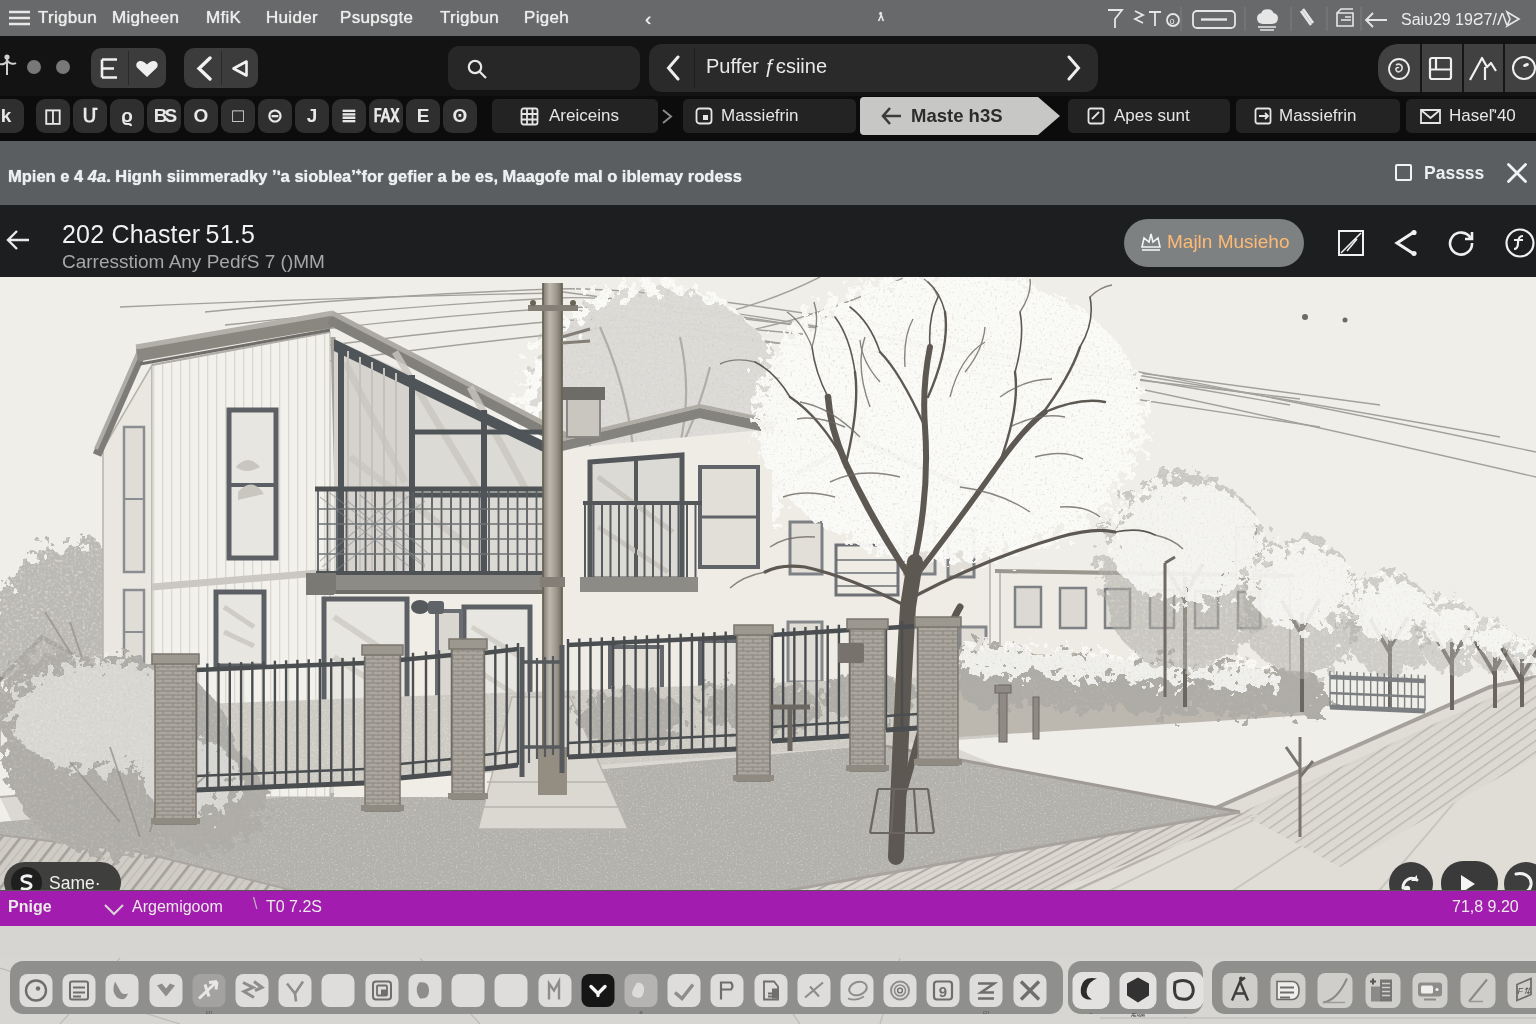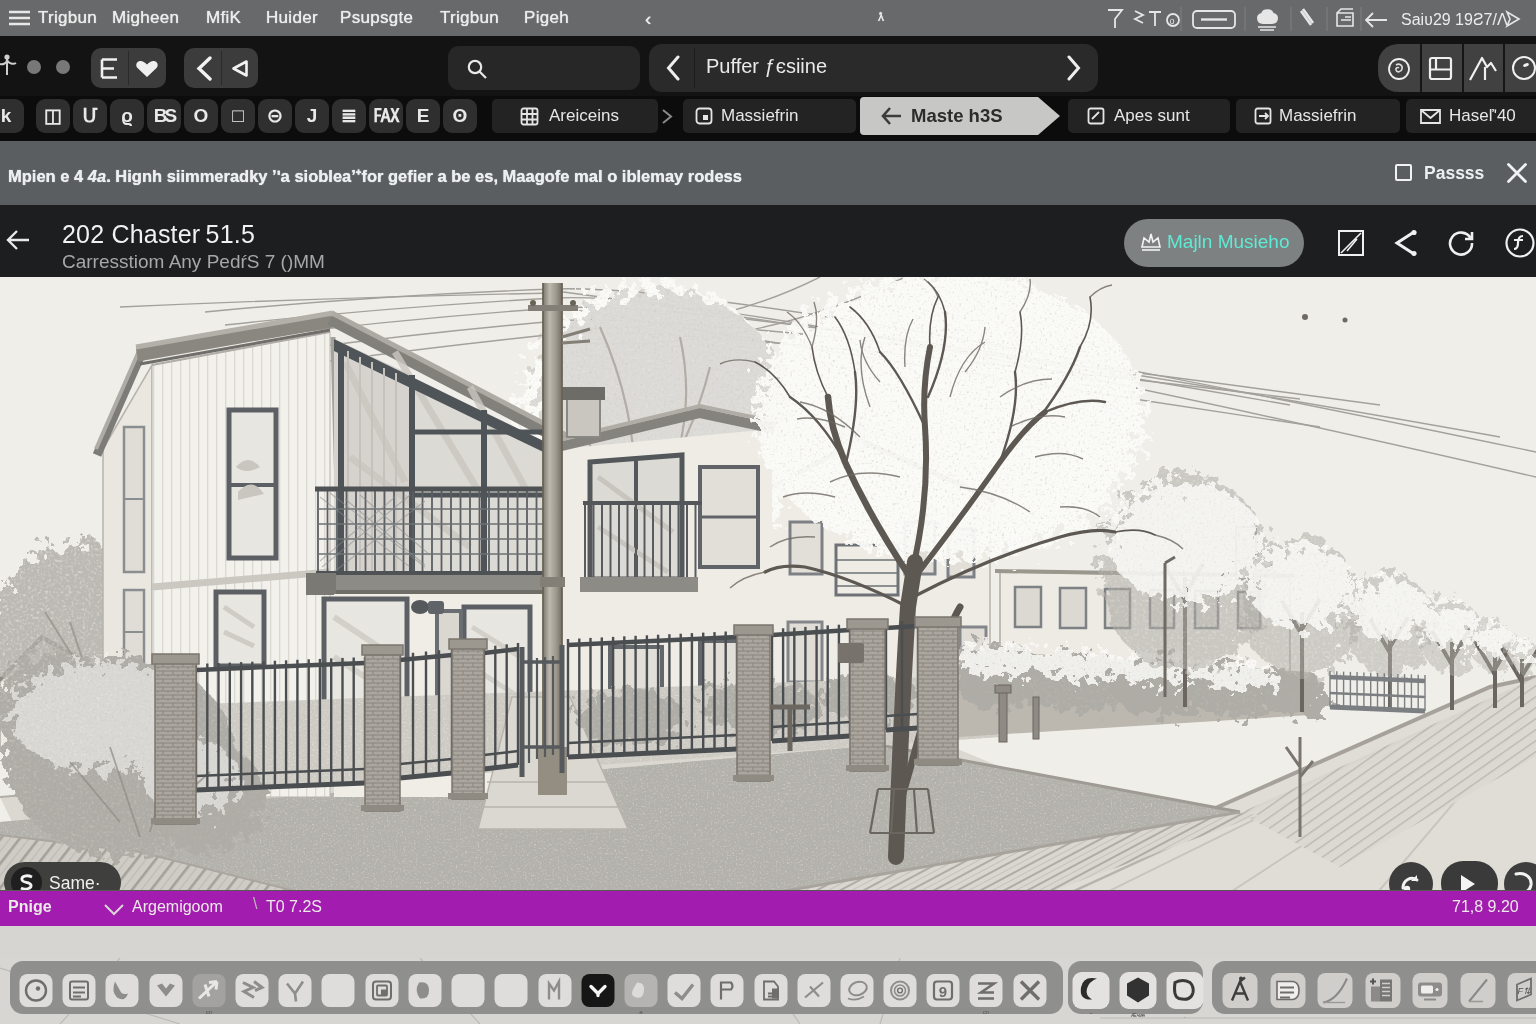--- a/index.html
+++ b/index.html
@@ -238,21 +238,21 @@
       <path d="M12 2 3 11l9 9M3 11h21" stroke="#e9e9e9" stroke-width="2.4" fill="none"></path>
     </svg>
     <div class="abs" style="left:62px;top:15px;font-size:25px;letter-spacing:0.2px;">202 Chaster 51.5</div>
     <div class="abs" style="left:62px;top:46px;font-size:19px;color:#a7a7a7;">Carresstiom Any PedŕS 7 ()MМ</div>
 
     <div class="abs" style="left:1124px;top:14px;width:180px;height:48px;border-radius:24px;background:#7e8182;"></div>
     <svg class="abs" style="left:1139px;top:27px" width="24" height="20" viewBox="0 0 24 20">
       <path d="M3 15 5 6l5 4 2-8 2 8 5-4 2 9z" stroke="#f2f2f2" stroke-width="1.6" fill="none"></path>
       <path d="M3 18h18" stroke="#f2f2f2" stroke-width="1.6"></path>
     </svg>
-    <div class="abs" style="left:1167px;top:26px;font-size:19px;color:#5eead4;">Majln Musieho</div>
+    <div class="abs" style="left:1167px;top:26px;font-size:19px;color:#fdba74;">Majln Musieho</div>
 
     <svg class="abs" style="left:1337px;top:24px" width="28" height="28" viewBox="0 0 28 28">
       <rect x="2" y="2" width="24" height="24" stroke="#f0f0f0" stroke-width="2" fill="none"></rect>
       <path d="M4 24 24 4M10 22l10-12" stroke="#f0f0f0" stroke-width="1.6"></path>
     </svg>
     <svg class="abs" style="left:1392px;top:24px" width="26" height="28" viewBox="0 0 26 28">
       <path d="M22 3 5 14l17 11" stroke="#f0f0f0" stroke-width="3" fill="none" stroke-linecap="round"></path>
       <circle cx="22" cy="3.5" r="2.6" fill="#f0f0f0"></circle>
         <circle cx="22" cy="24.5" r="2.6" fill="#f0f0f0"></circle>
     </svg>

